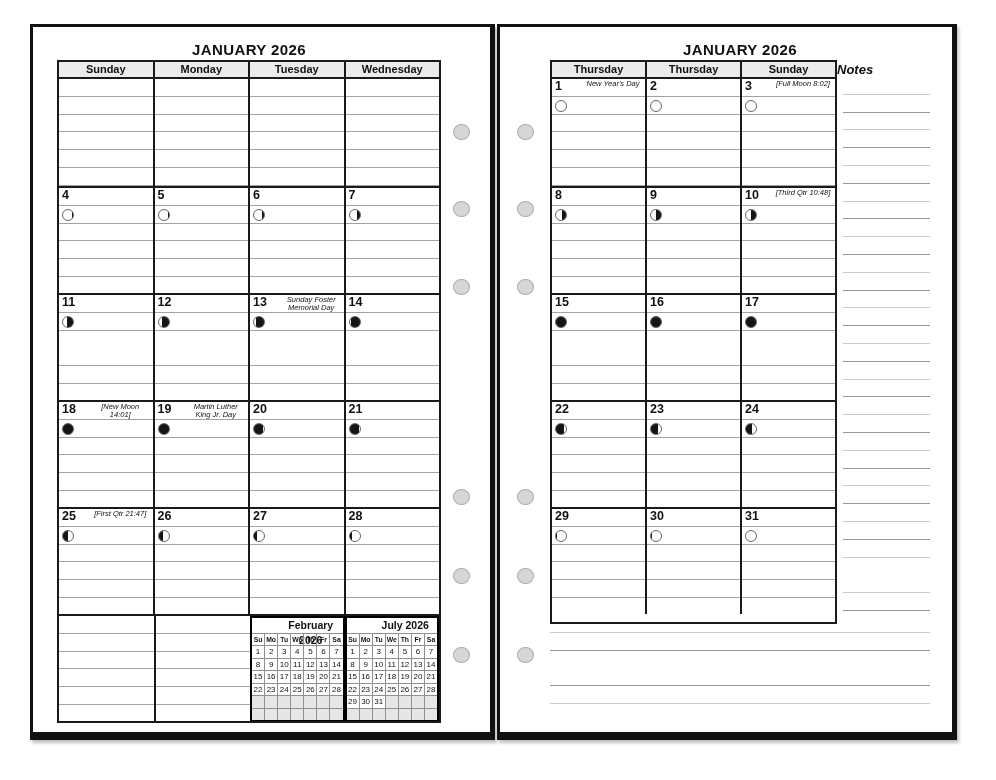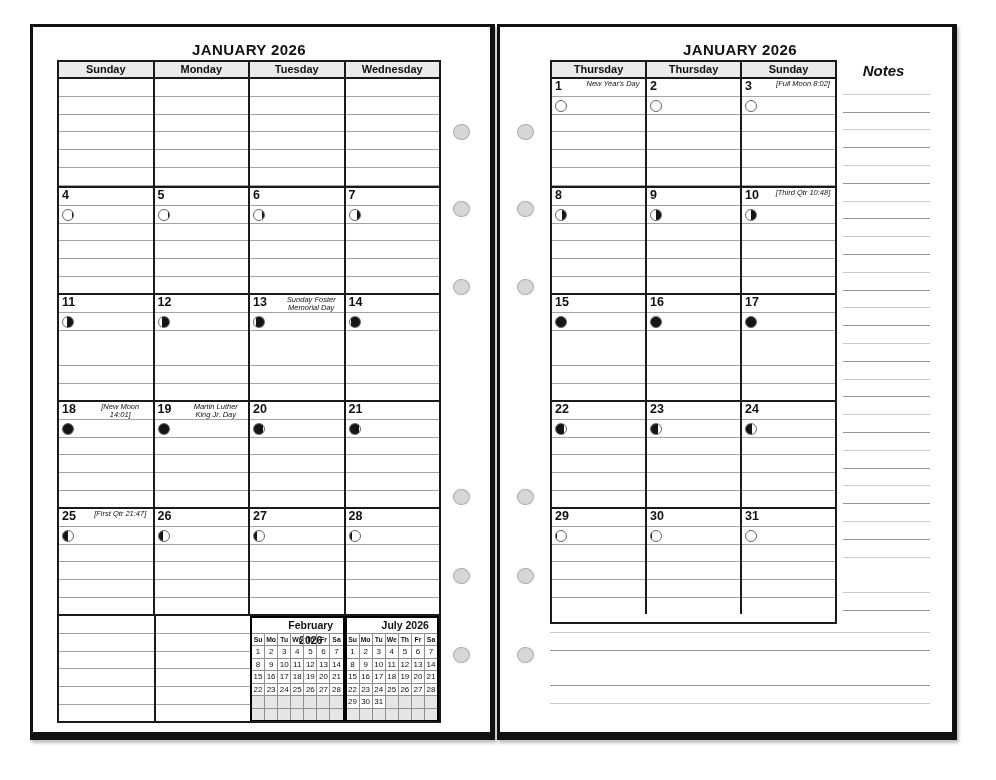--- a/index.html
+++ b/index.html
@@ -59,22 +59,22 @@
                    line-height:11px; border-left:1px solid #909090; overflow:hidden; }
   .mini-dow span:first-child { border-left:none; }
   .mini-row { display:flex; flex:1; border-top:1px solid #909090; }
   .mini-row span { flex:1; font-size:8px; border-left:1px solid #909090;
                    display:flex; align-items:center; justify-content:center; }
   .mini-row span:first-child { border-left:none; }
   .mini-row span.empty { background:#e6e6e6; }
 
   
   .rp-body-notes { position:absolute; left:337px; top:33px; width:93px; height:555px; }
-  .notes-label { position:absolute; top:2px; left:0; right:0; text-align:center;
-                 font-weight:bold; font-style:italic; font-size:15px; }
+  .notes-label { position:absolute; top:2px; left:0; right:0; text-align:left;
+                 font-weight:bold; font-style:italic; font-size:13px; }
   .notes-lines { position:absolute; top:17px; bottom:2px; left:6px; right:0;
               background-image:repeating-linear-gradient(to bottom,
                  transparent 0px, transparent 16.9px, #c9c9c9 16.9px, #c9c9c9 17.8px,
                  transparent 17.8px, transparent 34.7px, #979797 34.7px, #979797 35.6px); }
   .bottom-lines { position:absolute; left:50px; top:588px; width:380px; height:105px;
               background-image:repeating-linear-gradient(to bottom,
                  transparent 0px, transparent 16.9px, #c9c9c9 16.9px, #c9c9c9 17.8px,
                  transparent 17.8px, transparent 34.7px, #979797 34.7px, #979797 35.6px); }
 </style>
 </head>

